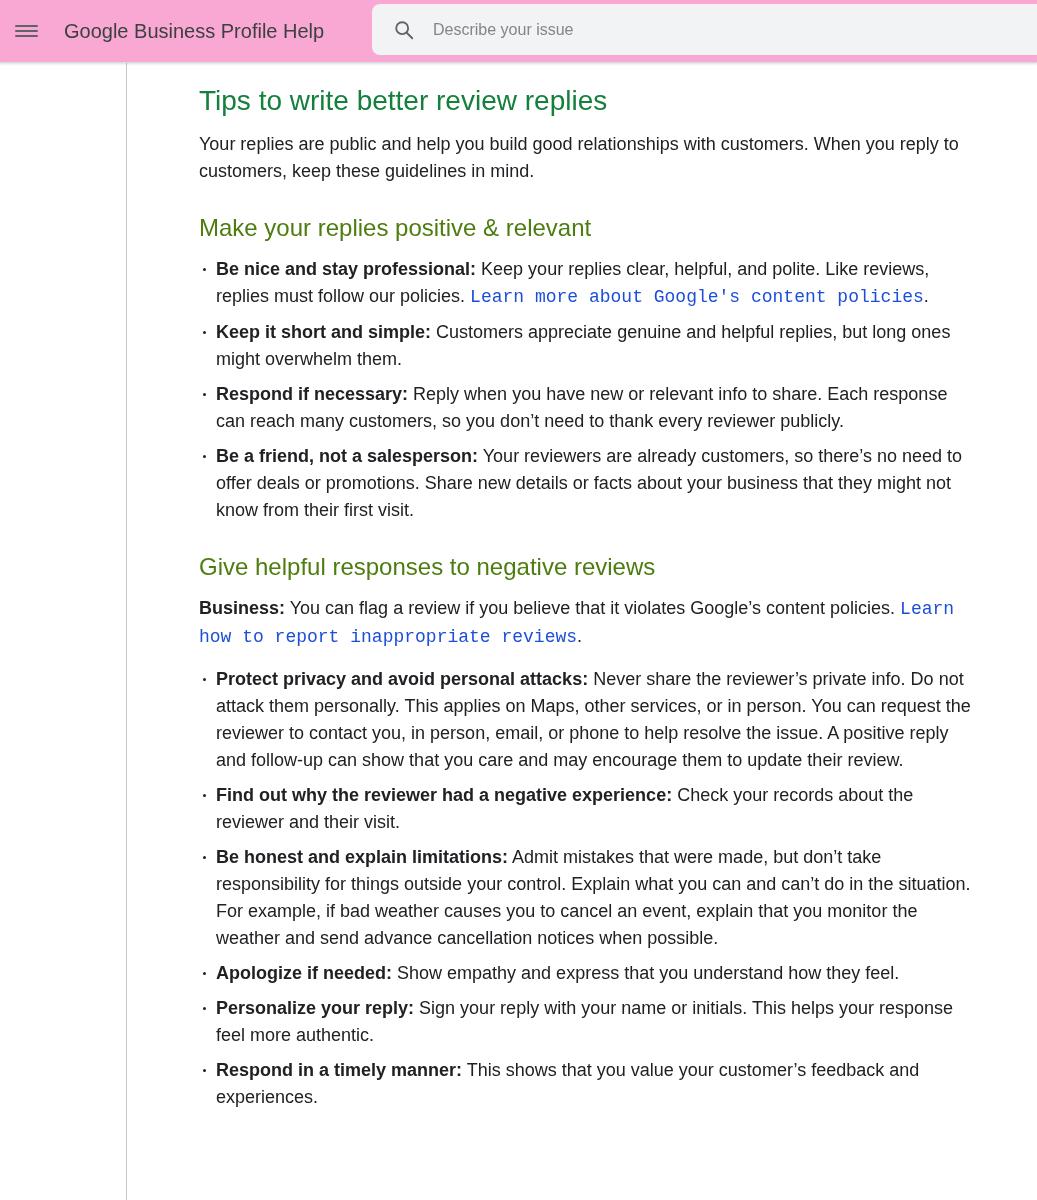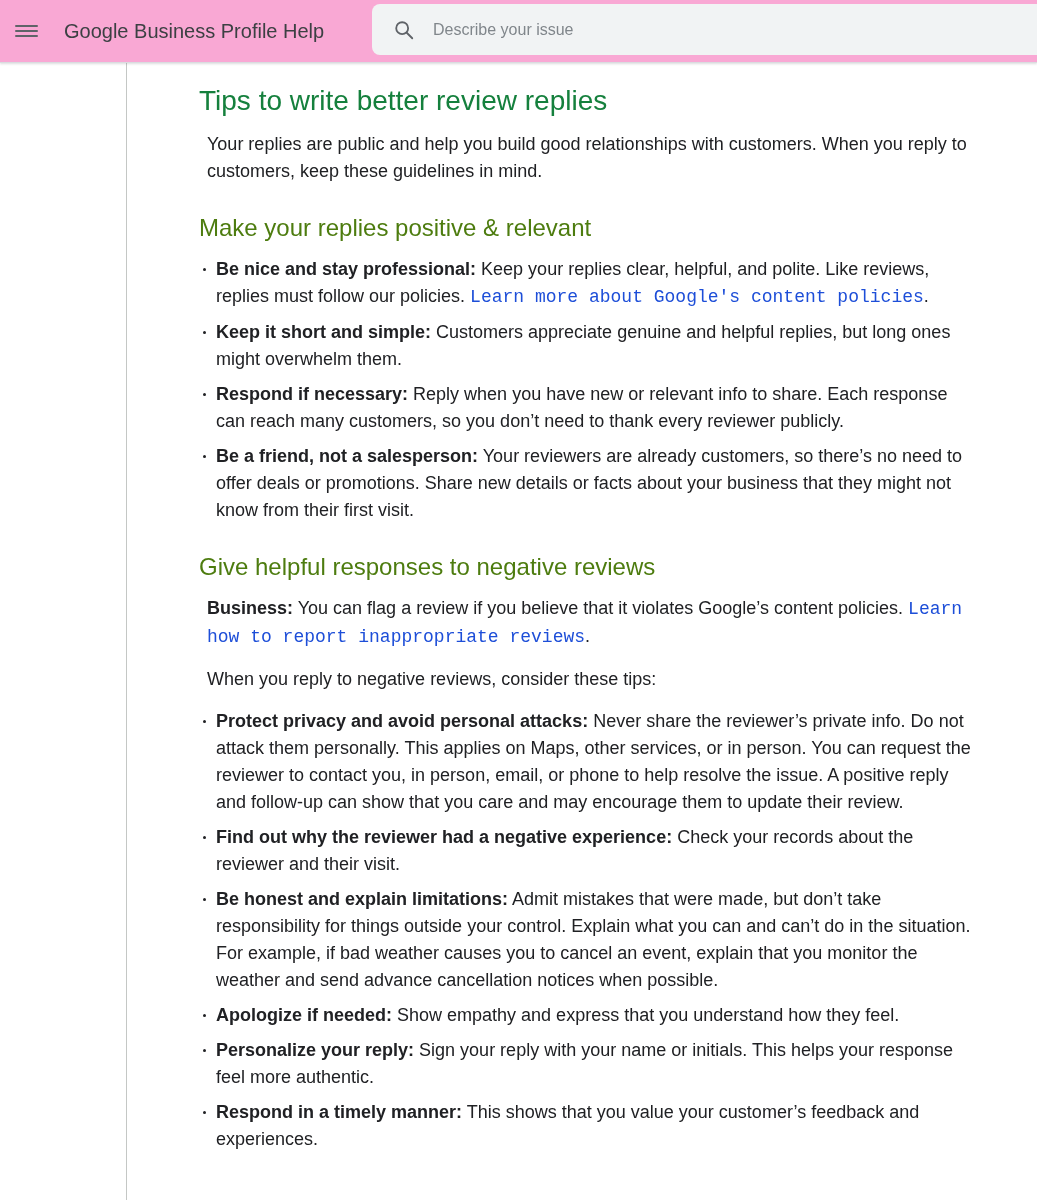--- a/index.html
+++ b/index.html
@@ -87,21 +87,21 @@
     color: #15803d;
   }
   h2 {
     margin: 28px 0 13px;
     font-size: 24px;
     line-height: 30px;
     font-weight: 400;
     color: #4d7c0f;
   }
   p {
-    margin: 0 8px 15px;
+    margin: 0 0 15px;
     font-size: 18px;
     line-height: 27px;
     color: #202124;
   }
   ul.tips {
     list-style: none;
     margin: 0 0 8px;
     padding: 0;
   }
   ul.tips li {
@@ -158,21 +158,20 @@
       <li><span class="bold">Keep it short and simple:</span><span> Customers appreciate genuine and helpful replies, but long ones might overwhelm them.</span></li>
       <li><span class="bold">Respond if necessary:</span><span> Reply when you have new or relevant info to share. Each response can reach many customers, so you don’t need to thank every reviewer publicly.</span></li>
       <li><span class="bold">Be a friend, not a salesperson:</span><span> Your reviewers are already customers, so there’s no need to offer deals or promotions. Share new details or facts about your business that they might not know from their first visit.</span></li>
     </ul>
 
     <h2>Give helpful responses to negative reviews</h2>
 
     <p><span class="bold">Business:</span><span> You can flag a review if you believe that it violates Google’s content policies. </span><a class="link" href="#">Learn how to report inappropriate reviews</a><span>.</span></p>
 
 
-    <p>When you reply to negative reviews, consider these tips:</p>
 
     <ul class="tips">
       <li><span class="bold">Protect privacy and avoid personal attacks:</span><span> Never share the reviewer’s private info. Do not attack them personally. This applies on Maps, other services, or in person. You can request the reviewer to contact you, in person, email, or phone to help resolve the issue. A positive reply and follow-up can show that you care and may encourage them to update their review.</span></li>
       <li><span class="bold">Find out why the reviewer had a negative experience:</span><span> Check your records about the reviewer and their visit.</span></li>
       <li><span class="bold">Be honest and explain limitations:</span><span> Admit mistakes that were made, but don’t take responsibility for things outside your control. Explain what you can and can’t do in the situation. For example, if bad weather causes you to cancel an event, explain that you monitor the weather and send advance cancellation notices when possible.</span></li>
       <li><span class="bold">Apologize if needed:</span><span> Show empathy and express that you understand how they feel.</span></li>
       <li><span class="bold">Personalize your reply:</span><span> Sign your reply with your name or initials. This helps your response feel more authentic.</span></li>
       <li><span class="bold">Respond in a timely manner:</span><span> This shows that you value your customer’s feedback and experiences.</span></li>
     </ul>
   </main>

